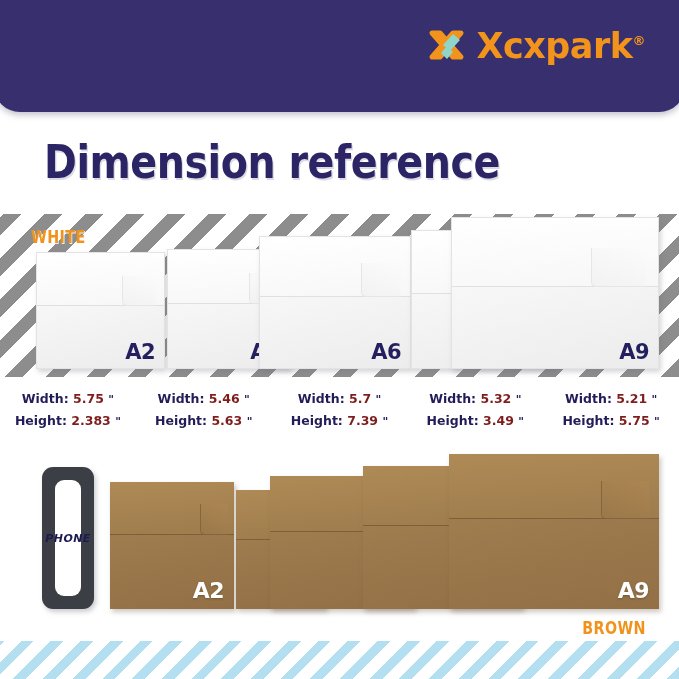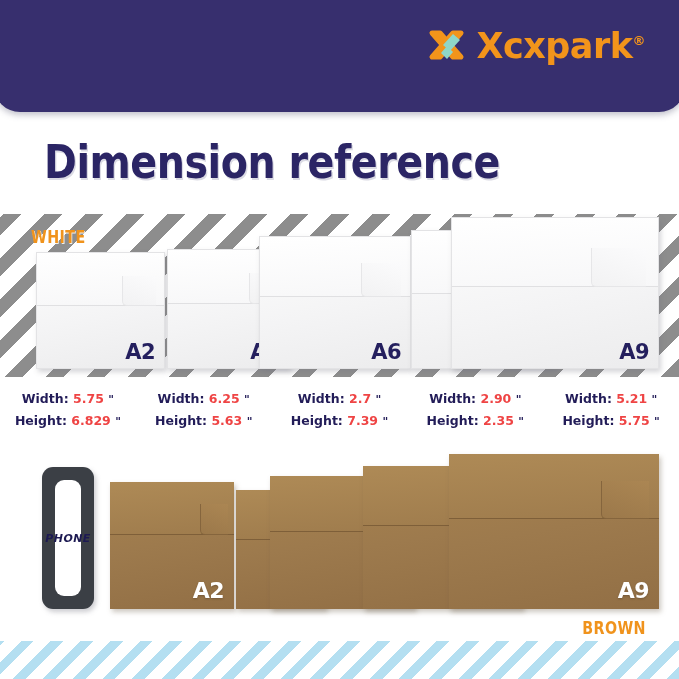--- a/index.html
+++ b/index.html
@@ -188,21 +188,21 @@
     flex: 1 1 0;
     text-align: center;
     font-family: "DejaVu Sans", sans-serif;
     font-weight: bold;
     font-size: 12.5px;
     line-height: 21px;
     color: #221c58;
     white-space: nowrap;
   }
   .dim-cell .num {
-    color: #ef4444;
+    color: #7f1d1d;
   }
   .dim-cell .unit {
     color: #221c58;
     font-size: 11px;
   }
 
   
   .brown-row {
     position: absolute;
     left: 0;
@@ -321,33 +321,33 @@
       </div>
       <div class="env-white" style="left: 451px; width: 208px; height: 152px; z-index: 5;">
         <div class="flap"></div>
         <div class="size-tag">A9</div>
       </div>
     </div>
 
   <div class="dims-row" id="dims-row">
       <div class="dim-cell">
         <div><span>Width:</span> <span class="num">5.75</span> <span class="unit">"</span></div>
-        <div><span>Height:</span> <span class="num">6.829</span> <span class="unit">"</span></div>
-      </div>
-      <div class="dim-cell">
-        <div><span>Width:</span> <span class="num">6.25</span> <span class="unit">"</span></div>
+        <div><span>Height:</span> <span class="num">2.383</span> <span class="unit">"</span></div>
+      </div>
+      <div class="dim-cell">
+        <div><span>Width:</span> <span class="num">5.46</span> <span class="unit">"</span></div>
         <div><span>Height:</span> <span class="num">5.63</span> <span class="unit">"</span></div>
       </div>
       <div class="dim-cell">
-        <div><span>Width:</span> <span class="num">2.7</span> <span class="unit">"</span></div>
+        <div><span>Width:</span> <span class="num">5.7</span> <span class="unit">"</span></div>
         <div><span>Height:</span> <span class="num">7.39</span> <span class="unit">"</span></div>
       </div>
       <div class="dim-cell">
-        <div><span>Width:</span> <span class="num">2.90</span> <span class="unit">"</span></div>
-        <div><span>Height:</span> <span class="num">2.35</span> <span class="unit">"</span></div>
+        <div><span>Width:</span> <span class="num">5.32</span> <span class="unit">"</span></div>
+        <div><span>Height:</span> <span class="num">3.49</span> <span class="unit">"</span></div>
       </div>
       <div class="dim-cell">
         <div><span>Width:</span> <span class="num">5.21</span> <span class="unit">"</span></div>
         <div><span>Height:</span> <span class="num">5.75</span> <span class="unit">"</span></div>
       </div>
     </div>
 
   <div class="brown-row" id="brown-row">
     <div class="phone">
       <div class="screen">

